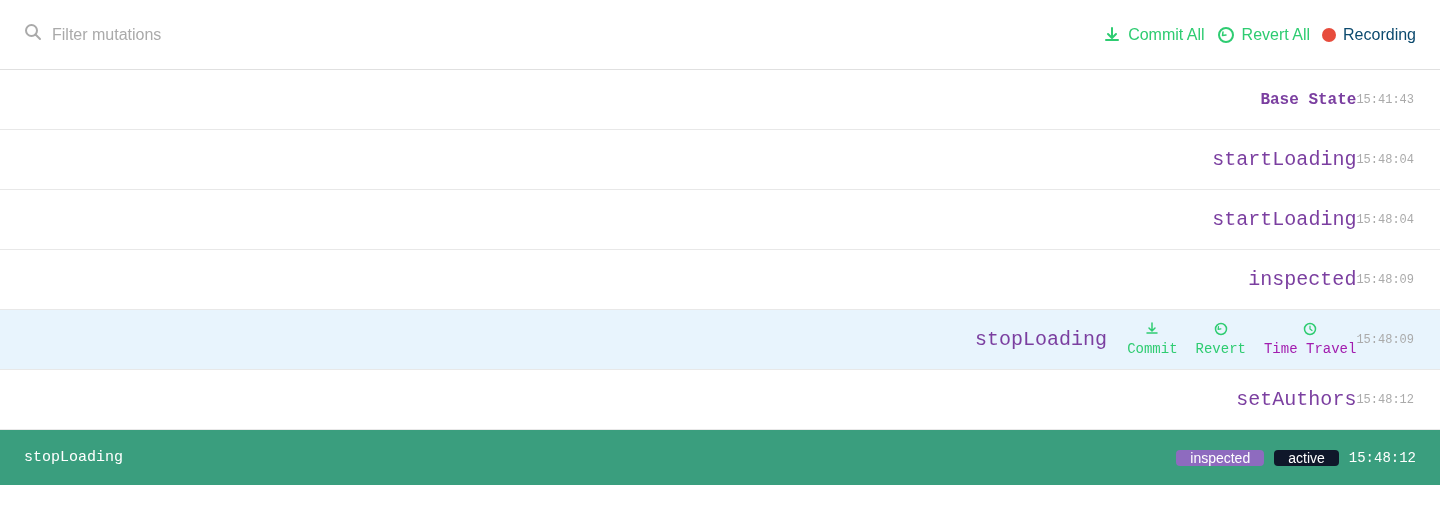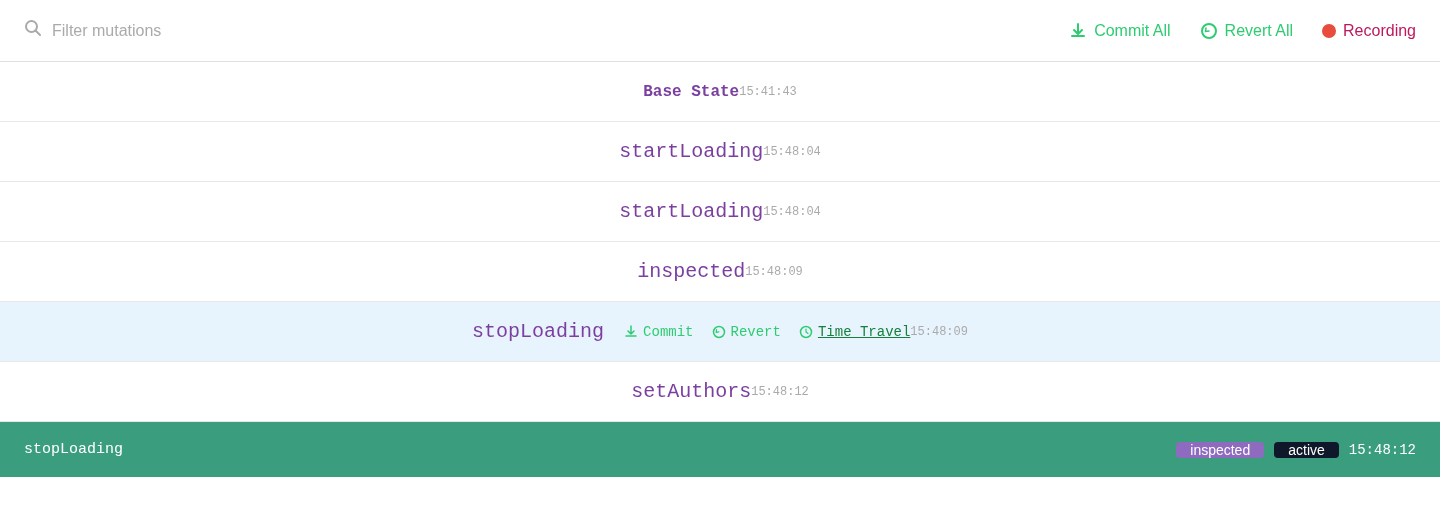--- a/index.html
+++ b/index.html
@@ -9,21 +9,21 @@
       width: 1440px;
       height: 507px;
       overflow: hidden;
     }
 
     
     .toolbar {
       display: flex;
       align-items: center;
       padding: 0 24px;
-      height: 62px;
+      height: 70px;
       border-bottom: 1px solid #e0e0e0;
       background: #fff;
     }
     .search-area {
       display: flex;
       align-items: center;
       flex: 1;
       gap: 10px;
     }
     .search-icon-wrap {
@@ -31,53 +31,53 @@
       font-size: 18px;
     }
     .search-placeholder {
       color: #aaa;
       font-size: 16px;
       font-family: -apple-system, BlinkMacSystemFont, sans-serif;
     }
     .toolbar-actions {
       display: flex;
       align-items: center;
-      gap: 29px;
+      gap: 12px;
     }
     .toolbar-btn {
       display: flex;
       align-items: center;
       gap: 7px;
       font-size: 16px;
       font-weight: 500;
       cursor: pointer;
       background: none;
       border: none;
       font-family: -apple-system, BlinkMacSystemFont, sans-serif;
     }
     .btn-commit-all { color: #2ecc71; }
     .btn-revert-all { color: #2ecc71; }
-    .btn-recording { color: #be185d; }
+    .btn-recording { color: #0c4a6e; }
     .btn-recording .rec-dot {
       width: 14px;
       height: 14px;
       border-radius: 50%;
       background: #e74c3c;
       display: inline-block;
     }
 
     
     .mutation-list {
       flex: 1;
     }
     .mutation-row {
       display: flex;
       align-items: center;
-      justify-content: center;
-      padding: 0 20px;
+      justify-content: flex-end;
+      padding: 0 26px;
       height: 60px;
       border-bottom: 1px solid #e8e8e8;
       background: #fff;
     }
     .mutation-row.highlighted {
       background: #e8f4fd;
     }
     .mutation-name {
       font-family: 'Courier New', Courier, monospace;
       font-size: 20px;
@@ -103,24 +103,25 @@
       display: flex;
       align-items: center;
       gap: 5px;
       font-family: 'Courier New', Courier, monospace;
       font-size: 14px;
       font-weight: 500;
       cursor: pointer;
       background: none;
       border: none;
       padding: 0;
+      flex-direction: column;
     }
     .row-action-btn.commit { color: #2ecc71; }
     .row-action-btn.revert { color: #2ecc71; }
-    .row-action-btn.time-travel { color: #15803d; text-decoration: underline; }
+    .row-action-btn.time-travel { color: #a21caf; }
 
     .row-left {
       display: flex;
       align-items: center;
     }
 
     
     .status-bar {
       display: flex;
       align-items: center;

